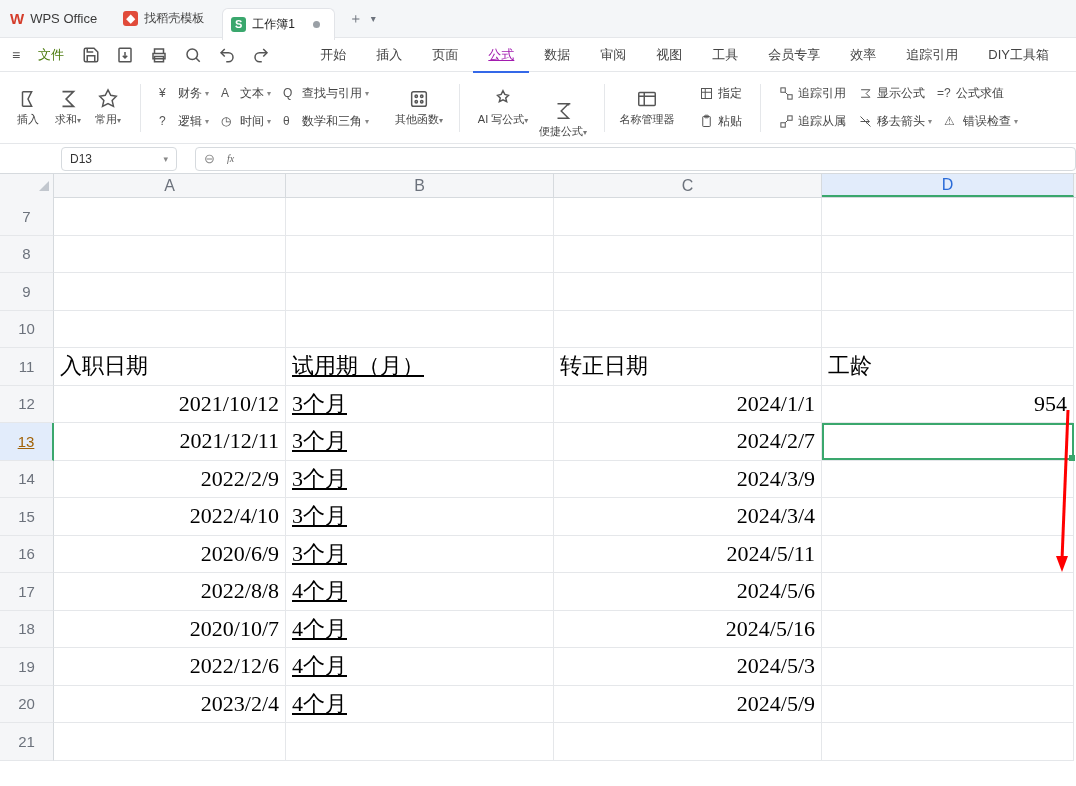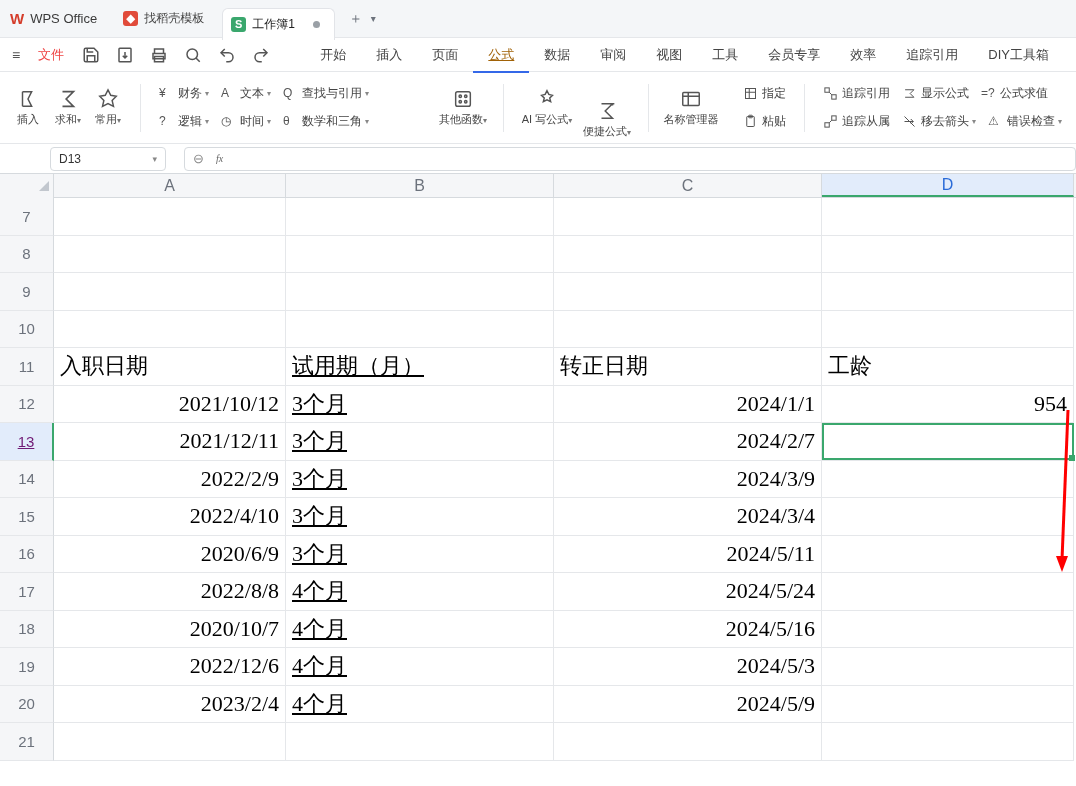--- a/index.html
+++ b/index.html
@@ -16,64 +16,64 @@
   .file-tab .ticon { width: 15px; height: 15px; margin-right: 6px; border-radius: 3px; display: inline-flex; align-items: center; justify-content: center; font-size: 11px; font-weight: bold; color: #fff; }
   .ticon.red { background: #e14b3a; }
   .ticon.green { background: #3aa76d; }
   .file-tab .dirty { width: 7px; height: 7px; border-radius: 50%; background: #9aa0a6; margin-left: 18px; }
   .plus-tab { margin-left: 10px; color: #6c727c; font-size: 14px; cursor: pointer; }
   .chev { margin-left: 8px; color: #6c727c; font-size: 10px; }
 
   
   .menu-row { height: 34px; display: flex; align-items: center; padding-left: 12px; background: #fff; border-bottom: 1px solid #e5e7ea; }
   .burger { width: 18px; font-size: 14px; color: #555; margin-right: 8px; cursor: pointer; }
-  .file-menu { font-size: 13px; color: #ef4444; margin-right: 18px; cursor: pointer; }
+  .file-menu { font-size: 13px; color: #4d7c0f; margin-right: 18px; cursor: pointer; }
   .qat-icon { width: 18px; height: 18px; margin-right: 16px; color: #555; display: inline-flex; align-items: center; justify-content: center; cursor: pointer; }
   .menu-tabs { display: flex; margin-left: auto; margin-right: 12px; }
   .menu-tab { padding: 0 15px; height: 34px; display: flex; align-items: center; font-size: 13px; color: #444; cursor: pointer; }
-  .menu-tab.active { color: #a16207; border-bottom: 2.5px solid #3468e8; padding-bottom: 0; position: relative; top: 1px; text-decoration: underline; }
+  .menu-tab.active { color: #a21caf; border-bottom: 2.5px solid #3468e8; padding-bottom: 0; position: relative; top: 1px; text-decoration: underline; }
 
   
   .ribbon { height: 72px; display: flex; align-items: center; background: #fff; border-bottom: 1px solid #e5e7ea; padding: 4px 0; }
   .rgroup { display: flex; flex-direction: column; justify-content: center; height: 100%; padding: 0 8px; }
   .rlarge { display: flex; flex-direction: column; align-items: center; justify-content: center; width: 40px; cursor: pointer; color: #555; }
   .rlarge svg { width: 22px; height: 22px; }
   .rlarge .lbl { font-size: 11px; margin-top: 2px; color: #444; }
   .rlarge .ddarw { font-size: 8px; color: #777; }
   .vsep { width: 1px; height: 48px; background: #e5e7ea; margin: 0 4px; }
   .rrow { display: flex; align-items: center; height: 28px; }
   .rbtn { display: flex; align-items: center; font-size: 12px; color: #444; padding: 2px 6px; cursor: pointer; }
   .rbtn svg, .rbtn .ico { width: 15px; height: 15px; margin-right: 4px; color: #555; }
   .rbtn .ddarw { font-size: 8px; margin-left: 3px; color: #888; }
 
   
   .namebar { height: 30px; display: flex; align-items: center; border-bottom: 1px solid #d6dade; background: #fff; }
   .sheet-tab-marker { width: 50px; }
-  .namebox { width: 116px; height: 24px; border: 1px solid #d6dade; border-radius: 4px; margin-left: 0; display: flex; align-items: center; padding: 0 8px; font-size: 12px; color: #333; }
+  .namebox { width: 116px; height: 24px; border: 1px solid #d6dade; border-radius: 4px; margin-left: 11px; display: flex; align-items: center; padding: 0 8px; font-size: 12px; color: #333; }
   .namebox .dd { margin-left: auto; font-size: 9px; color: #888; }
   .fxbar { flex: 1; display: flex; align-items: center; margin-left: 18px; height: 24px; border: 1px solid #d6dade; border-radius: 4px; padding: 0 8px; }
   .fxbar .zoom-ico { color: #888; font-size: 13px; margin-right: 12px; }
   .fxbar .fx { font-style: italic; font-family: serif; color: #666; font-size: 10px; }
 
   
   .grid-area { position: relative; }
   .col-headers { display: flex; height: 24px; background: #f5f6f8; border-bottom: 1px solid #d6dade; }
   .corner { width: 54px; height: 24px; background: #f5f6f8; border-right: 1px solid #d6dade; display: flex; align-items: center; justify-content: flex-end; padding-right: 4px; color: #b7bcc3; }
   .corner svg { width: 10px; height: 10px; }
   .col-h { border-right: 1px solid #d6dade; text-align: center; font-size: 16px; color: #6c727c; display: flex; align-items: center; justify-content: center; }
   .col-h.wA { width: 232px; }
   .col-h.wB { width: 268px; }
   .col-h.wC { width: 268px; }
   .col-h.wD { width: 252px; }
   .col-h.sel { background: #e2ecfb; color: #2a6bd8; border-bottom: 2px solid #3aa76d; }
 
   .grid-body { }
   .grow { display: flex; height: 37.5px; }
   .row-h { width: 54px; border-right: 1px solid #d6dade; border-bottom: 1px solid #e5e7ea; background: #f5f6f8; display: flex; align-items: center; justify-content: center; font-size: 15px; color: #6c727c; }
-  .row-h.sel { background: #e2ecfb; color: #701a75; border-right: 2px solid #3aa76d; text-decoration: underline; }
+  .row-h.sel { background: #e2ecfb; color: #a16207; border-right: 2px solid #3aa76d; text-decoration: underline; }
   .cell { border-right: 1px solid #e5e7ea; border-bottom: 1px solid #e5e7ea; display: flex; align-items: center; padding: 0 6px; font-size: 22px; font-family: "SimSun", serif; color: #000; }
   .cell.wA { width: 232px; justify-content: flex-end; }
   .cell.wB { width: 268px; justify-content: flex-start; text-decoration: underline; }
   .cell.wC { width: 268px; justify-content: flex-end; }
   .cell.wD { width: 252px; justify-content: flex-end; }
   .cell.head { justify-content: flex-start !important; }
   .cell-sel { position: absolute; border: 2px solid #3aa76d; pointer-events: none; }
   .cell-sel .handle { position: absolute; width: 6px; height: 6px; background: #3aa76d; right: -3px; bottom: -3px; }
 
   
@@ -211,21 +211,21 @@
           <span class="ddarw">▾</span>
         </div>
       <div class="rbtn">
           <span class="ico">θ</span>
           <span>数学和三角</span>
           <span class="ddarw">▾</span>
         </div>
     </div>
   </div>
   <div class="rgroup" style="flex-direction:row;">
-    <div class="rlarge" style="width:56px;margin-left:44px;">
+    <div class="rlarge" style="width:56px;">
       <svg viewBox="0 0 24 24" stroke="currentColor" fill="none" stroke-width="1.6">
           <rect x="4" y="4" width="16" height="16" rx="2"></rect>
           <circle cx="9" cy="9" r="1.3"></circle>
           <circle cx="15" cy="9" r="1.3"></circle>
           <circle cx="9" cy="15" r="1.3"></circle>
           <circle cx="15" cy="15" r="1.3"></circle>
         </svg>
       <span class="lbl"><span>其他函数</span><span class="ddarw">▾</span></span>
     </div>
   </div>
@@ -414,21 +414,21 @@
         <div class="row-h">16</div>
         <div class="cell wA">2020/6/9</div>
         <div class="cell wB">3个月</div>
         <div class="cell wC">2024/5/11</div>
         <div class="cell wD"></div>
       </div>
     <div class="grow">
         <div class="row-h">17</div>
         <div class="cell wA">2022/8/8</div>
         <div class="cell wB">4个月</div>
-        <div class="cell wC">2024/5/24</div>
+        <div class="cell wC">2024/5/6</div>
         <div class="cell wD"></div>
       </div>
     <div class="grow">
         <div class="row-h">18</div>
         <div class="cell wA">2020/10/7</div>
         <div class="cell wB">4个月</div>
         <div class="cell wC">2024/5/16</div>
         <div class="cell wD"></div>
       </div>
     <div class="grow">

